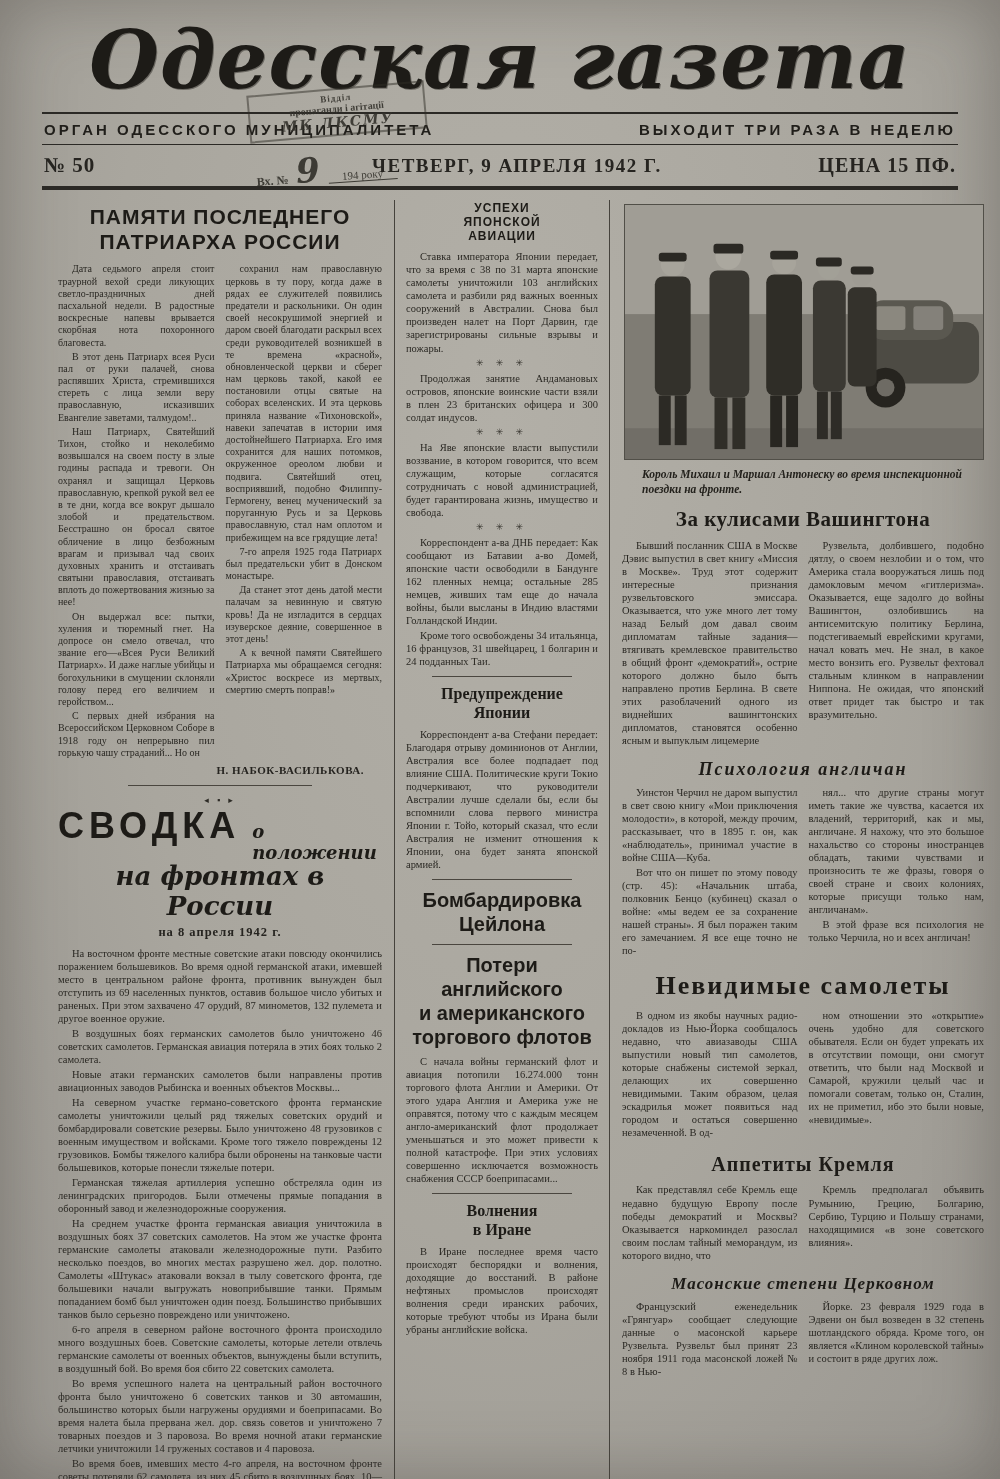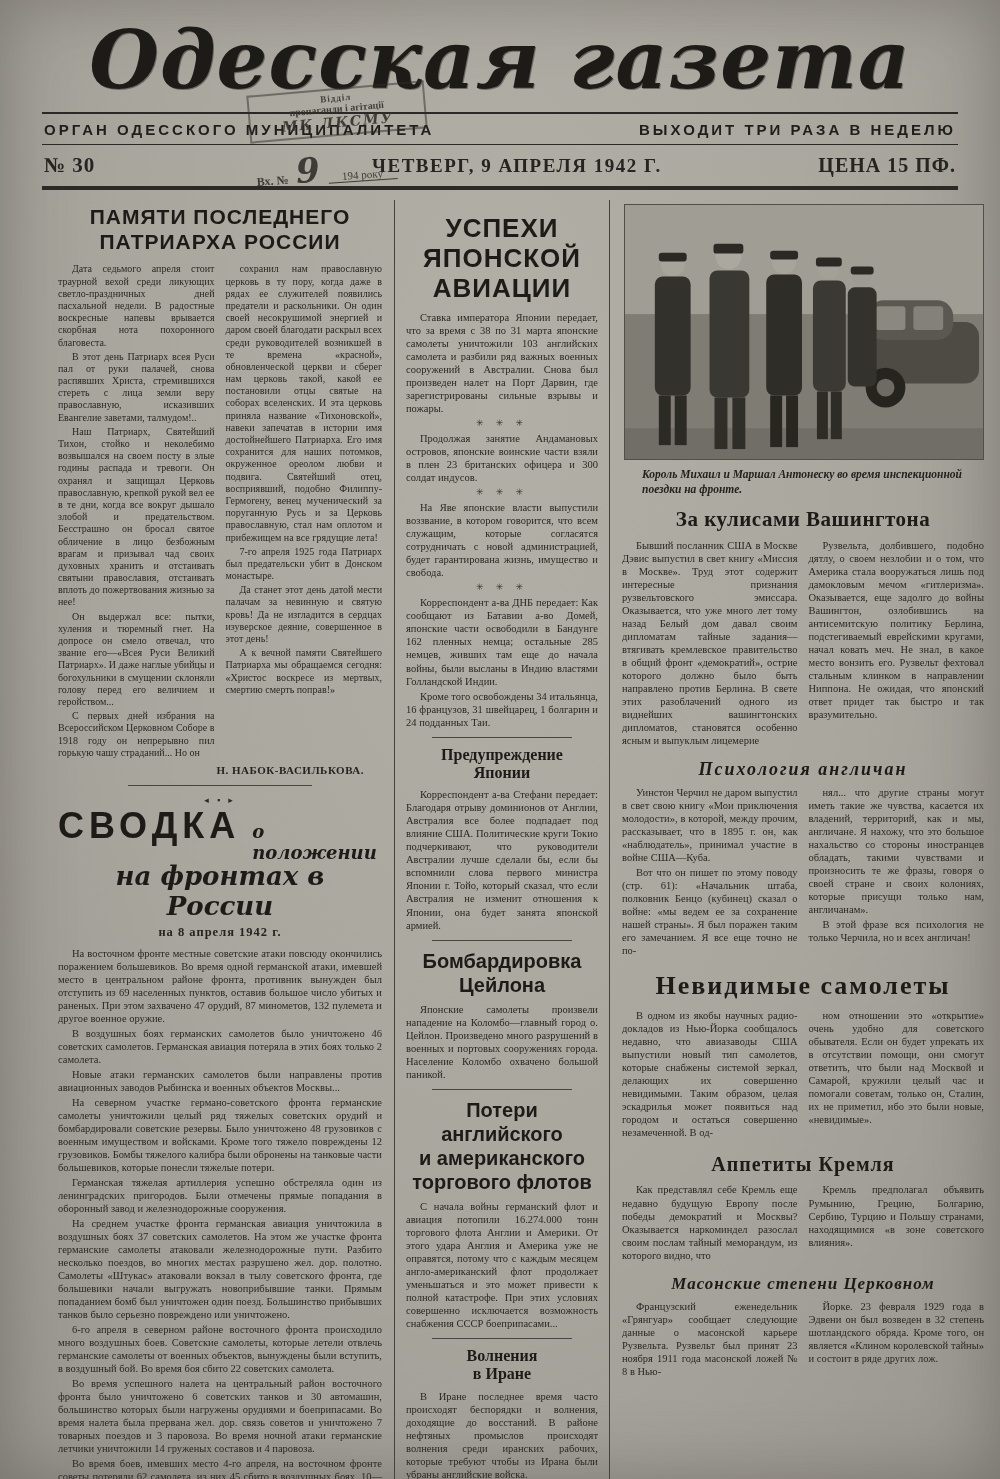--- a/index.html
+++ b/index.html
@@ -51,21 +51,21 @@
   .col-mid   { width:216px; padding:0 11px; border-left:1px solid #45423c; border-right:1px solid #45423c; }
   .col-right { flex:1; padding-left:12px; }
   
   .body p { font-size:10.5px; line-height:1.24; text-align:justify; text-indent:14px; margin-bottom:2px; color:#2a2823; }
   .body.small p { font-size:10px; line-height:1.22; }
   .body p.sep { text-align:center; text-indent:0; letter-spacing:5px; font-size:9px; margin:3px 0; color:#35332d; }
   .headline { white-space:pre-line; text-align:center; color:#1d1b17; }
   .headline.sans { font-family:"Liberation Sans","DejaVu Sans",sans-serif; font-weight:bold; }
   .headline.serif { font-family:"Liberation Serif",serif; font-weight:bold; }
   .h-patriarch { font-size:21px; line-height:1.2; letter-spacing:1px; margin:4px 0 9px 0; }
-  .h-mid-big { font-size:26px; line-height:1.15; letter-spacing:1px; margin:14px 0 7px 0; }
+  .h-mid-big { font-size:12px; line-height:1.15; letter-spacing:1px; margin:2px 0 7px 0; }
   .h-mid { font-size:16px; line-height:1.15; margin:7px 0 6px 0; }
   .h-mid-sm { font-size:20px; line-height:1.2; margin:7px 0 6px 0; }
   .h-wash { font-size:21px; margin:8px 0 7px 0; letter-spacing:.5px; }
   .h-psy  { font-size:18px; font-style:italic; letter-spacing:2px; margin:10px 0 6px 0; }
   .h-inv  { font-size:26px; letter-spacing:2px; margin:12px 0 8px 0; }
   .h-krem { font-size:20px; letter-spacing:1px; margin:12px 0 7px 0; }
   .h-mason{ font-size:17px; font-style:italic; letter-spacing:1px; margin:10px 0 6px 0; }
   .twocol { display:flex; gap:11px; }
   .tc { flex:1 1 0; min-width:0; }
   .signature { text-align:right; font-weight:bold; font-size:11px; letter-spacing:.5px; padding:3px 18px 0 0; }
@@ -102,21 +102,21 @@
     </div>
 
     <h1 class="paper-title">Одесская газета</h1>
     <div class="rule"></div>
     <div class="subrow">
       <span>ОРГАН ОДЕССКОГО МУНИЦИПАЛИТЕТА</span>
       <span>ВЫХОДИТ ТРИ РАЗА В НЕДЕЛЮ</span>
     </div>
     <div class="rule thin"></div>
     <div class="issuerow">
-      <span class="issue">№ 30</span>
+      <span class="issue">№ 50</span>
       <span class="pubdate">ЧЕТВЕРГ, 9 АПРЕЛЯ 1942 Г.</span>
       <span class="price">ЦЕНА 15 ПФ.</span>
     </div>
     <div class="rule thick"></div>
   </header>
 
   <main class="columns">
 
     <section class="col-left">
       <article>
@@ -184,23 +184,20 @@
       <article>
         <h3 class="headline serif h-mid">Предупреждение
 Японии</h3>
         <div class="body">
             <p>Корреспондент а-ва Стефани передает: Благодаря отрыву доминионов от Англии, Австралия все более подпадает под влияние США. Политические круги Токио подчеркивают, что руководители Австралии лучше сделали бы, если бы вспомнили слова первого министра Японии г. Тойо, который сказал, что если Австралия не изменит отношения к Японии, она будет занята японской армией.</p>
           </div>
       </article>
       <hr class="hrule">
       <article>
         <h3 class="headline sans h-mid-sm">Бомбардировка Цейлона</h3>
-        <div class="body">
-            <p>Японские самолеты произвели нападение на Коломбо—главный город о. Цейлон. Произведено много разрушений в военных и портовых сооружениях города. Население Коломбо охвачено большой паникой.</p>
-          </div>
       </article>
       <hr class="hrule">
       <article>
         <h3 class="headline sans h-mid-sm">Потери английского
 и американского
 торгового флотов</h3>
         <div class="body">
             <p>С начала войны германский флот и авиация потопили 16.274.000 тонн торгового флота Англии и Америки. От этого удара Англия и Америка уже не оправятся, потому что с каждым месяцем англо-американский флот продолжает уменьшаться и это может привести к полной катастрофе. При этих условиях совершенно исключается возможность снабжения СССР боеприпасами...</p>
           </div>
       </article>
@@ -280,21 +277,21 @@
               <p>Рузвельта, долбившего, подобно дятлу, о своем незлобии и о том, что Америка стала вооружаться лишь под дамокловым мечом «гитлеризма». Оказывается, еще задолго до войны Вашингтон, озлобившись на антисемитскую политику Берлина, подстегиваемый еврейскими кругами, начал ковать меч. Не знал, в какое место вонзить его. Рузвельт фехтовал стальным клинком в направлении Ниппона. Не ожидая, что японский ответ придет так быстро и так вразумительно.</p>
             </div>
         </div>
       </article>
 
       <article>
         <h2 class="headline serif h-psy">Психология англичан</h2>
         <div class="twocol">
           <div class="tc body">
               <p>Уинстон Черчил не даром выпустил в свет свою книгу «Мои приключения молодости», в которой, между прочим, рассказывает, что в 1895 г. он, как «наблюдатель», принимал участие в войне США—Куба.</p>
-              <p>Вот что он пишет по этому поводу (стр. 61): «Начальник штаба, полковник Бенцо (кубинец) сказал о войне: «мы ведем ее за сохранение нашей страны». Я был поражен таким его замечанием. Я все еще точно не по-</p>
+              <p>Вот что он пишет по этому поводу (стр. 45): «Начальник штаба, полковник Бенцо (кубинец) сказал о войне: «мы ведем ее за сохранение нашей страны». Я был поражен таким его замечанием. Я все еще точно не по-</p>
             </div>
           <div class="tc body">
               <p>нял... что другие страны могут иметь такие же чувства, касается их владений, территорий, как и мы, англичане. Я нахожу, что это большое нахальство со стороны иностранцев обладать, такими чувствами и произносить те же фразы, говоря о своей стране и своих колониях, которые присущи только нам, англичанам».</p>
               <p>В этой фразе вся психология не только Черчила, но и всех англичан!</p>
             </div>
         </div>
       </article>
 
       <article>
         <h2 class="headline serif h-inv">Невидимые самолеты</h2>

